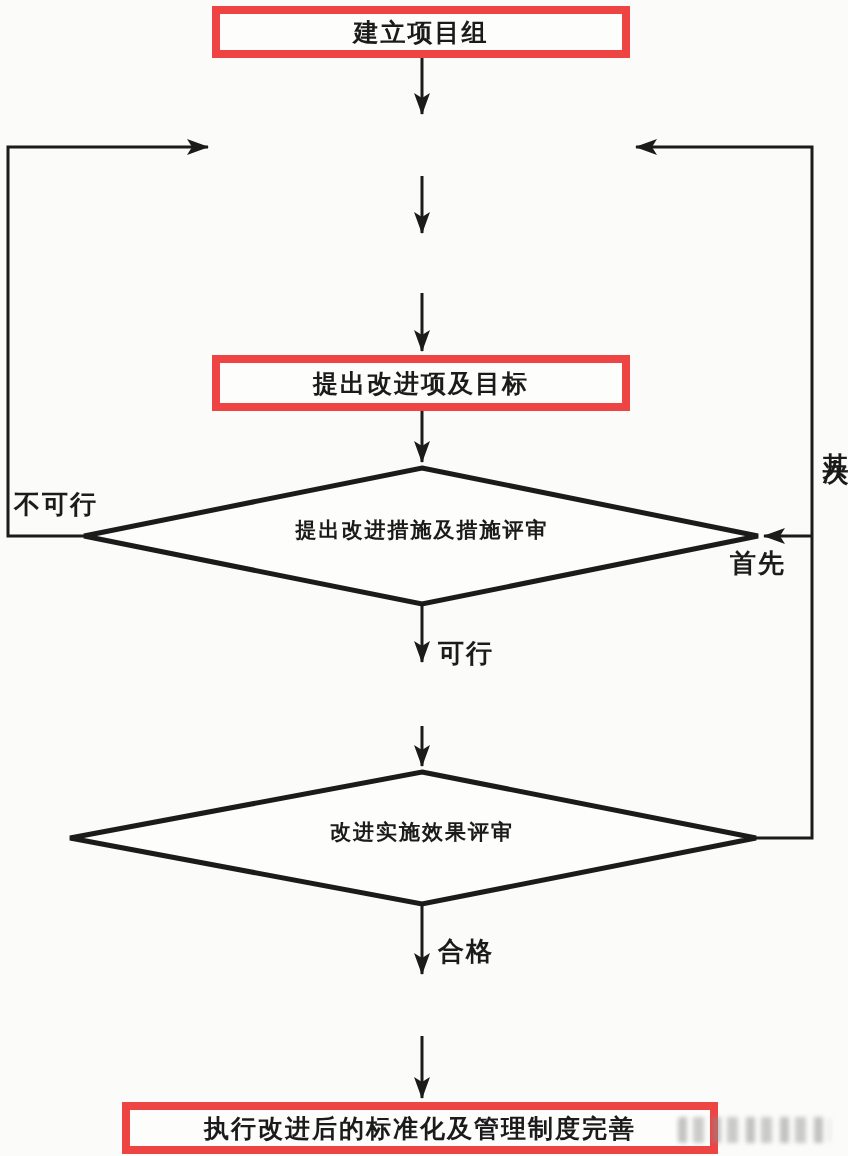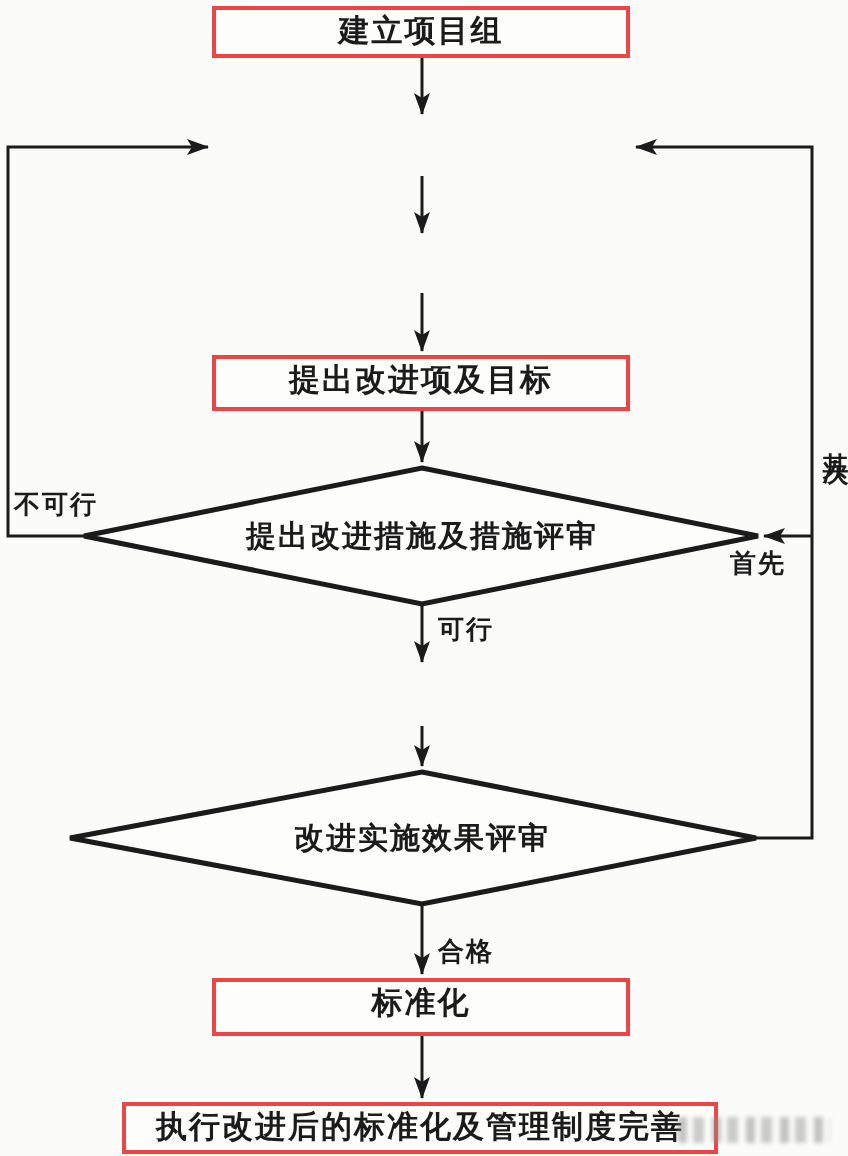--- a/index.html
+++ b/index.html
@@ -16,36 +16,36 @@
     color: #1b1b1b;
     overflow: hidden;
   }
   #connectors {
     position: absolute;
     left: 0; top: 0;
     width: 848px; height: 1156px;
   }
   .node-rect {
     position: absolute;
-    border: 4px solid #ef4444;
+    border: 8px solid #ef4444;
     background: #fdfdfc;
     display: flex;
+    align-items: center;
     justify-content: center;
-    font-size: 31px;
+    font-size: 25px;
     font-weight: 600;
     letter-spacing: 2px;
     white-space: nowrap;
     box-sizing: border-box;
   }
   .diamond-label {
     position: absolute;
     display: flex;
-    align-items: center;
     justify-content: center;
-    font-size: 30px;
+    font-size: 21px;
     font-weight: 600;
     letter-spacing: 2px;
     white-space: nowrap;
   }
   .edge-label {
     position: absolute;
     font-size: 26px;
     font-weight: 600;
     letter-spacing: 2px;
     white-space: nowrap;
@@ -116,34 +116,31 @@
 
   <div class="diamond-label" style="left:132px; top:516px; width:580px; height:40px;">
     <span>提出改进措施及措施评审</span>
   </div>
 
 
   <div class="diamond-label" style="left:102px; top:818px; width:640px; height:40px;">
     <span>改进实施效果评审</span>
   </div>
 
-  <div class="node-rect" style="left:212px; top:978px; width:418px; height:58px;">
-    <span>标准化</span>
-  </div>
 
   <div class="node-rect" style="left:122px; top:1102px; width:596px; height:52px;">
     <span>执行改进后的标准化及管理制度完善</span>
   </div>
 
   <div class="edge-label" style="left:14px;  top:487px;">不可行</div>
 
   <div class="edge-label" style="left:730px; top:498px;margin-top:48px;">首先</div>
 
   <div class="edge-label vertical" style="left:818px; top:432px;">其次</div>
 
-  <div class="edge-label" style="left:438px; top:612px;">可行</div>
+  <div class="edge-label" style="left:438px; top:636px;">可行</div>
 
 
   <div class="edge-label" style="left:438px; top:934px;">合格</div>
 
   <div id="watermark-smudge"></div>
 
 </div>
 
 </body></html>

